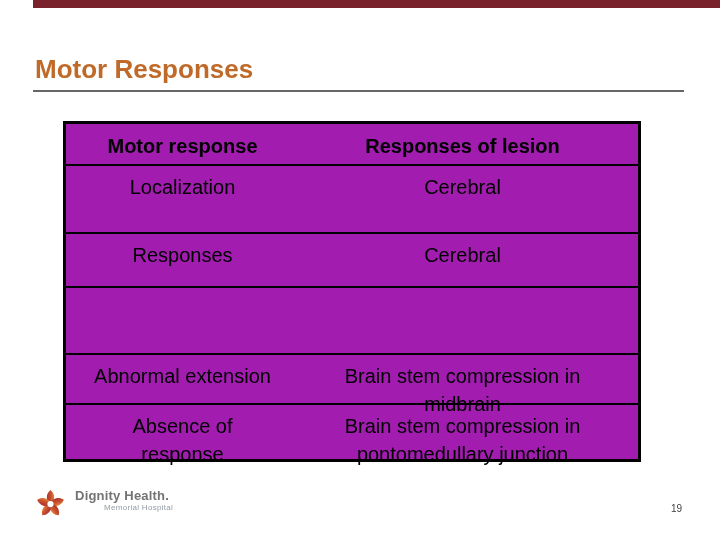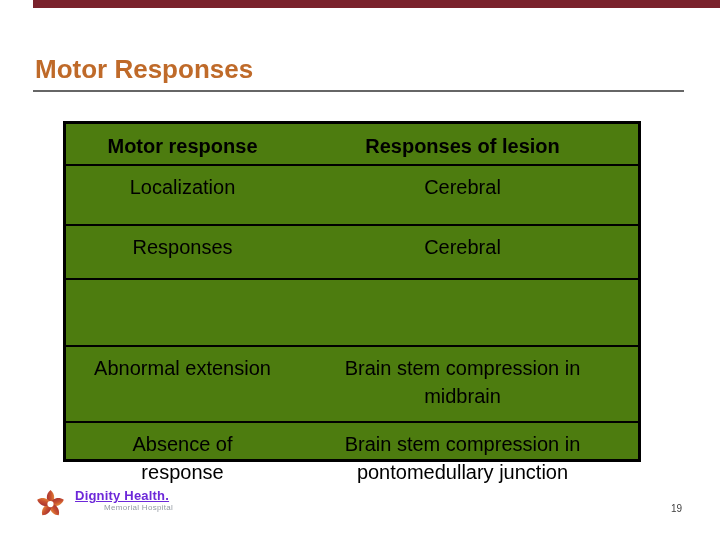--- a/index.html
+++ b/index.html
@@ -46,21 +46,21 @@
   .lesion-table {
     position: absolute;
     left: 63px;
     top: 121px;
     width: 578px;
     height: 341px;
     border: 3px solid #000000;
     box-sizing: border-box;
     display: flex;
     flex-direction: column;
-    background: #4d7c0f;
+    background: #a21caf;
   }
   .t-row {
     display: grid;
     grid-template-columns: 209px 1fr;
     padding-left: 12px;
     box-sizing: border-box;
     flex: 0 0 auto;
   }
   .t-row + .t-row {
     border-top: 2px solid #000000;
@@ -70,24 +70,24 @@
     line-height: 28px;
     color: #000000;
     padding-top: 7px;
     white-space: pre-line;
   }
   .t-row.header .t-cell {
     font-weight: bold;
     padding-top: 8px;
   }
   .row-h { height: 40px; }
-  .row-1 { height: 60px; }
+  .row-1 { height: 68px; }
   .row-2 { height: 54px; }
   .row-3 { height: 67px; }
-  .row-4 { height: 76px; }
+  .row-4 { height: 50px; }
   .row-5 { flex: 1 1 auto; }
   .footer {
     position: absolute;
     left: 36px;
     top: 488px;
     display: flex;
     align-items: flex-start;
   }
   .flower {
     width: 29px;
@@ -95,24 +95,23 @@
     margin-top: 1px;
   }
   .logo-text-block {
     margin-left: 6px;
     display: flex;
     flex-direction: column;
   }
   .logo-wordmark {
     font-size: 13px;
     font-weight: bold;
-    color: #6d28d9;
+    color: #737373;
     letter-spacing: 0.2px;
     line-height: 15px;
-    text-decoration: underline;
   }
   .logo-subtext {
     font-size: 8px;
     color: #949ca3;
     letter-spacing: 0.3px;
     line-height: 10px;
     padding-left: 33px;
   }
   .page-number {
     position: absolute;

